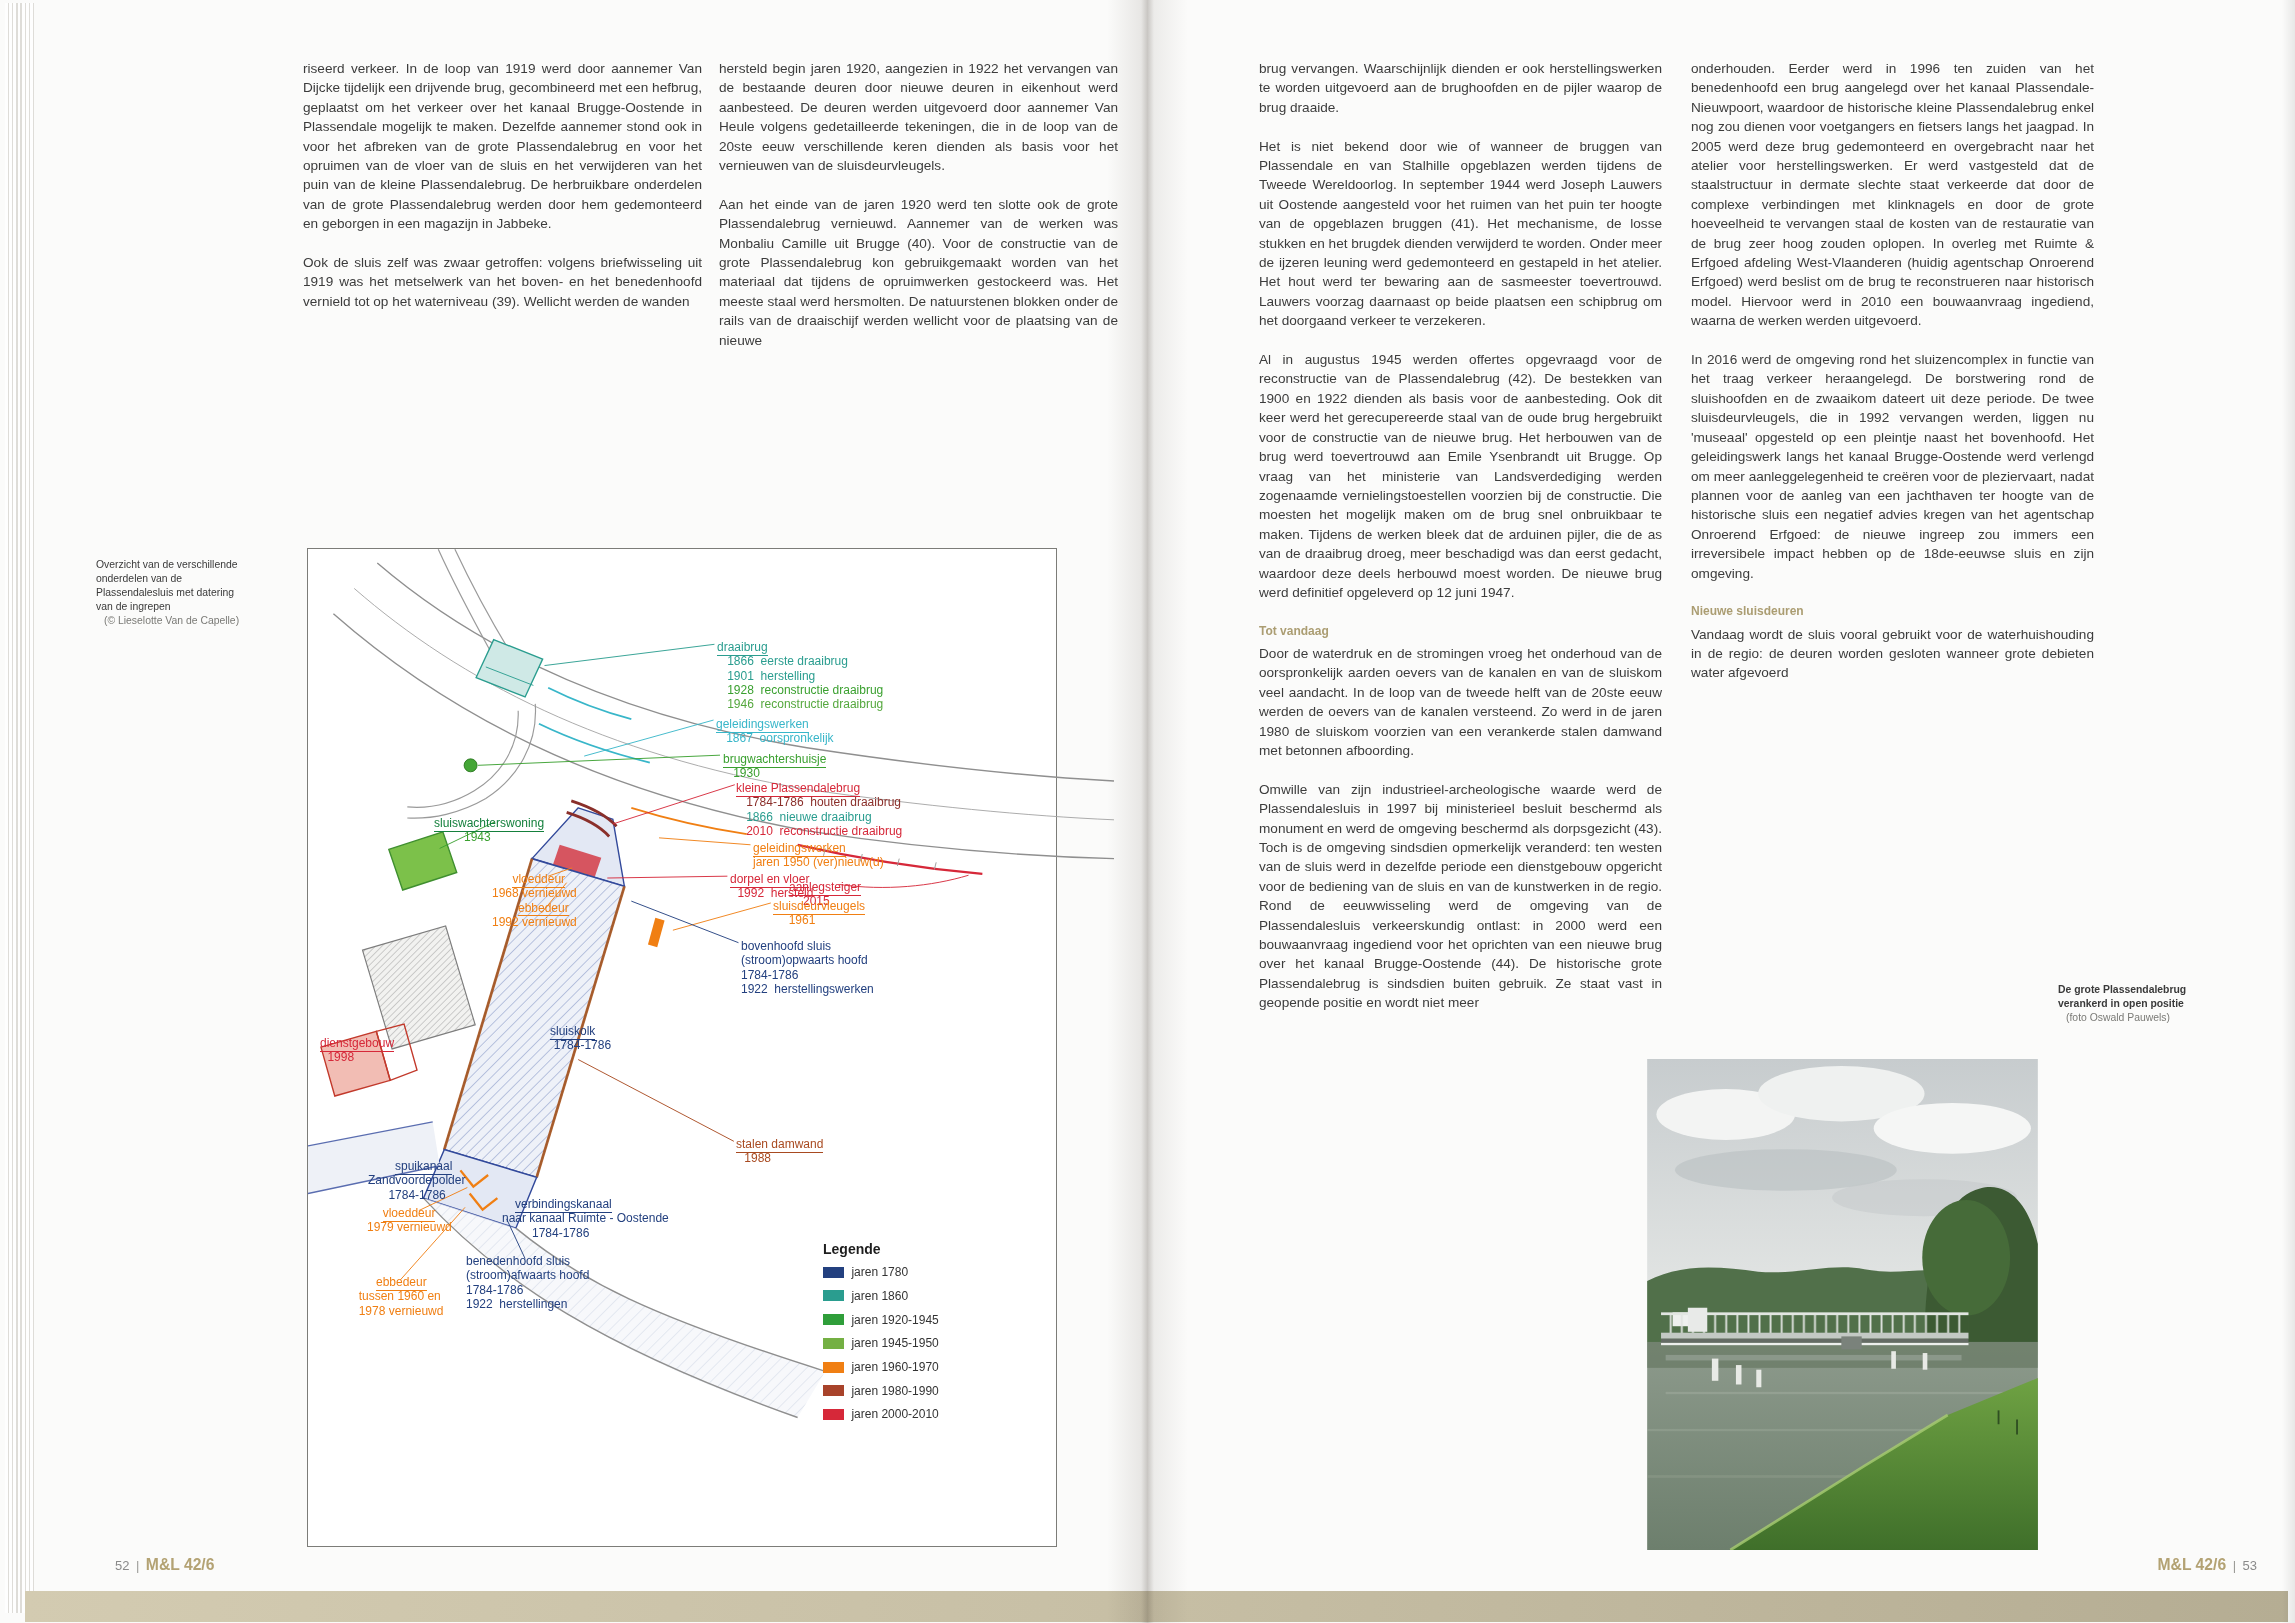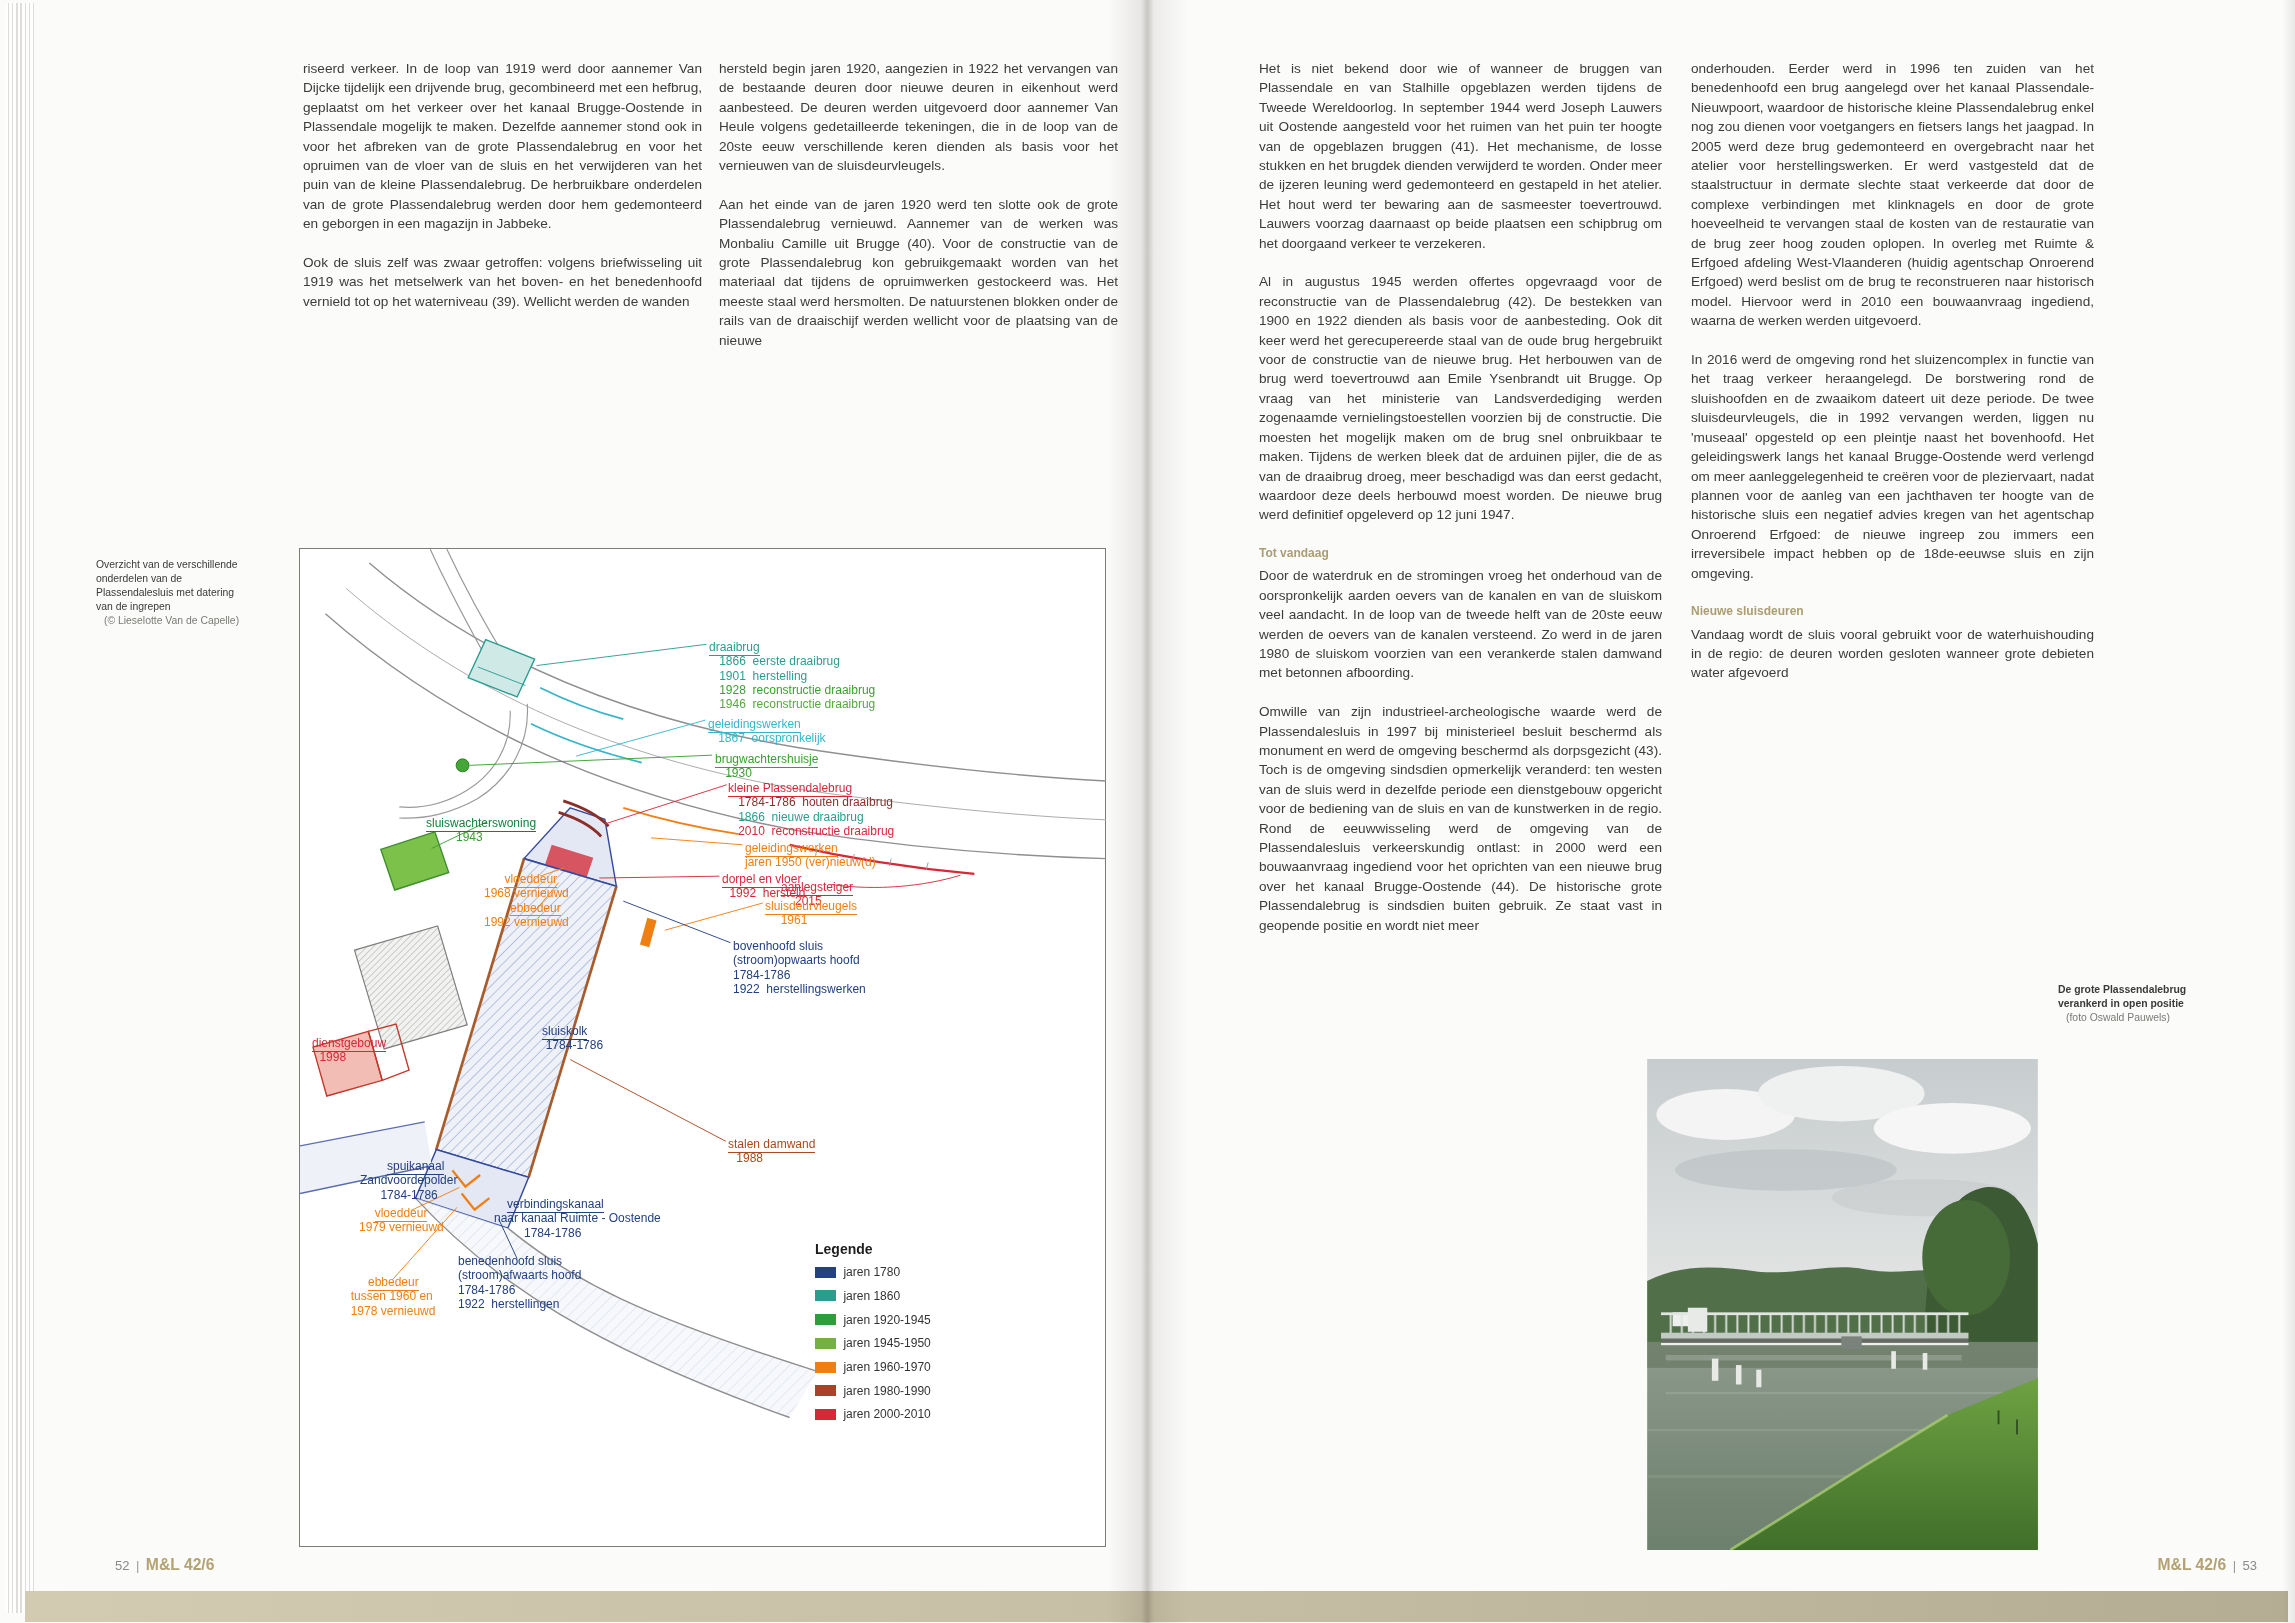--- a/index.html
+++ b/index.html
@@ -17,21 +17,21 @@
   
   .col{position:absolute;width:399px;font-size:13.6px;line-height:19.4px;text-align:justify;}
   .col p.body-p{margin:0 0 19.4px 0;}
   .col h3.heading{font-size:12px;line-height:19.4px;color:#ab9d72;margin:0 0 2.8px 0;font-weight:bold;text-align:left;}
   
   .caption{position:absolute;font-size:10.4px;line-height:14px;color:#3a3a3a;}
   .caption .credit{color:#7a7a76;margin-left:8px;}
   .caption.bold div{font-weight:bold;}
   .caption.bold div.credit{font-weight:normal;}
   
-  .map{position:absolute;left:299px;top:548px;width:807px;height:999px;background:#ffffff;
+  .map{position:absolute;left:307px;top:548px;width:750px;height:999px;background:#ffffff;
        border:0.9px solid #7c7c78;box-sizing:border-box;}
   .map svg{position:absolute;left:0;top:0;}
   .map-label{position:absolute;font-size:12px;line-height:14.3px;white-space:pre;}
   .map-line .u{border-bottom:0.9px solid currentColor;padding-bottom:0.5px;}
   
   .legend{position:absolute;left:515px;top:692px;}
   .legend-title{font-size:14px;font-weight:bold;color:#1e1e1e;margin-bottom:8.3px;}
   .legend-row{display:flex;align-items:center;margin-bottom:9.7px;}
   .swatch{display:inline-block;width:21px;height:11px;margin-right:7.4px;}
   .legend-label{font-size:12px;color:#333;}
@@ -219,20 +219,21 @@
     </div>
   </div>
 
   <div class="footer footer-left">
     <span>52</span><span class="sep">|</span><span class="brand">M&amp;L 42/6</span>
   </div>
 
   <div class="spine"></div>
 
   <div class="col" id="colR1" style="left:1259px;top:59px;width:403px;">
+      <p class="body-p">brug vervangen. Waarschijnlijk dienden er ook herstellingswerken te worden uitgevoerd aan de brughoofden en de pijler waarop de brug draaide.</p>
       <p class="body-p">Het is niet bekend door wie of wanneer de bruggen van Plassendale en van Stalhille opgeblazen werden tijdens de Tweede Wereldoorlog. In september 1944 werd Joseph Lauwers uit Oostende aangesteld voor het ruimen van het puin ter hoogte van de opgeblazen bruggen (41). Het mechanisme, de losse stukken en het brugdek dienden verwijderd te worden. Onder meer de ijzeren leuning werd gedemonteerd en gestapeld in het atelier. Het hout werd ter bewaring aan de sasmeester toevertrouwd. Lauwers voorzag daarnaast op beide plaatsen een schipbrug om het doorgaand verkeer te verzekeren.</p>
       <p class="body-p">Al in augustus 1945 werden offertes opgevraagd voor de reconstructie van de Plassendalebrug (42). De bestekken van 1900 en 1922 dienden als basis voor de aanbesteding. Ook dit keer werd het gerecupereerde staal van de oude brug hergebruikt voor de constructie van de nieuwe brug. Het herbouwen van de brug werd toevertrouwd aan Emile Ysenbrandt uit Brugge. Op vraag van het ministerie van Landsverdediging werden zogenaamde vernielingstoestellen voorzien bij de constructie. Die moesten het mogelijk maken om de brug snel onbruikbaar te maken. Tijdens de werken bleek dat de arduinen pijler, die de as van de draaibrug droeg, meer beschadigd was dan eerst gedacht, waardoor deze deels herbouwd moest worden. De nieuwe brug werd definitief opgeleverd op 12 juni 1947.</p>
       <h3 class="heading">Tot vandaag</h3>
       <p class="body-p">Door de waterdruk en de stromingen vroeg het onderhoud van de oorspronkelijk aarden oevers van de kanalen en van de sluiskom veel aandacht. In de loop van de tweede helft van de 20ste eeuw werden de oevers van de kanalen versteend. Zo werd in de jaren 1980 de sluiskom voorzien van een verankerde stalen damwand met betonnen afboording.</p>
       <p class="body-p">Omwille van zijn industrieel-archeologische waarde werd de Plassendalesluis in 1997 bij ministerieel besluit beschermd als monument en werd de omgeving beschermd als dorpsgezicht (43). Toch is de omgeving sindsdien opmerkelijk veranderd: ten westen van de sluis werd in dezelfde periode een dienstgebouw opgericht voor de bediening van de sluis en van de kunstwerken in de regio. Rond de eeuwwisseling werd de omgeving van de Plassendalesluis verkeerskundig ontlast: in 2000 werd een bouwaanvraag ingediend voor het oprichten van een nieuwe brug over het kanaal Brugge-Oostende (44). De historische grote Plassendalebrug is sindsdien buiten gebruik. Ze staat vast in geopende positie en wordt niet meer</p>
     </div>
   <div class="col" id="colR2" style="left:1691px;top:59px;width:403px;">
       <p class="body-p">onderhouden. Eerder werd in 1996 ten zuiden van het benedenhoofd een brug aangelegd over het kanaal Plassendale-Nieuwpoort, waardoor de historische kleine Plassendalebrug enkel nog zou dienen voor voetgangers en fietsers langs het jaagpad. In 2005 werd deze brug gedemonteerd en overgebracht naar het atelier voor herstellingswerken. Er werd vastgesteld dat de staalstructuur in dermate slechte staat verkeerde dat door de complexe verbindingen met klinknagels en door de grote hoeveelheid te vervangen staal de kosten van de restauratie van de brug zeer hoog zouden oplopen. In overleg met Ruimte &amp; Erfgoed afdeling West-Vlaanderen (huidig agentschap Onroerend Erfgoed) werd beslist om de brug te reconstrueren naar historisch model. Hiervoor werd in 2010 een bouwaanvraag ingediend, waarna de werken werden uitgevoerd.</p>
       <p class="body-p">In 2016 werd de omgeving rond het sluizencomplex in functie van het traag verkeer heraangelegd. De borstwering rond de sluishoofden en de zwaaikom dateert uit deze periode. De twee sluisdeurvleugels, die in 1992 vervangen werden, liggen nu 'museaal' opgesteld op een pleintje naast het bovenhoofd. Het geleidingswerk langs het kanaal Brugge-Oostende werd verlengd om meer aanleggelegenheid te creëren voor de pleziervaart, nadat plannen voor de aanleg van een jachthaven ter hoogte van de historische sluis een negatief advies kregen van het agentschap Onroerend Erfgoed: de nieuwe ingreep zou immers een irreversibele impact hebben op de 18de-eeuwse sluis en zijn omgeving.</p>
       <h3 class="heading">Nieuwe sluisdeuren</h3>

